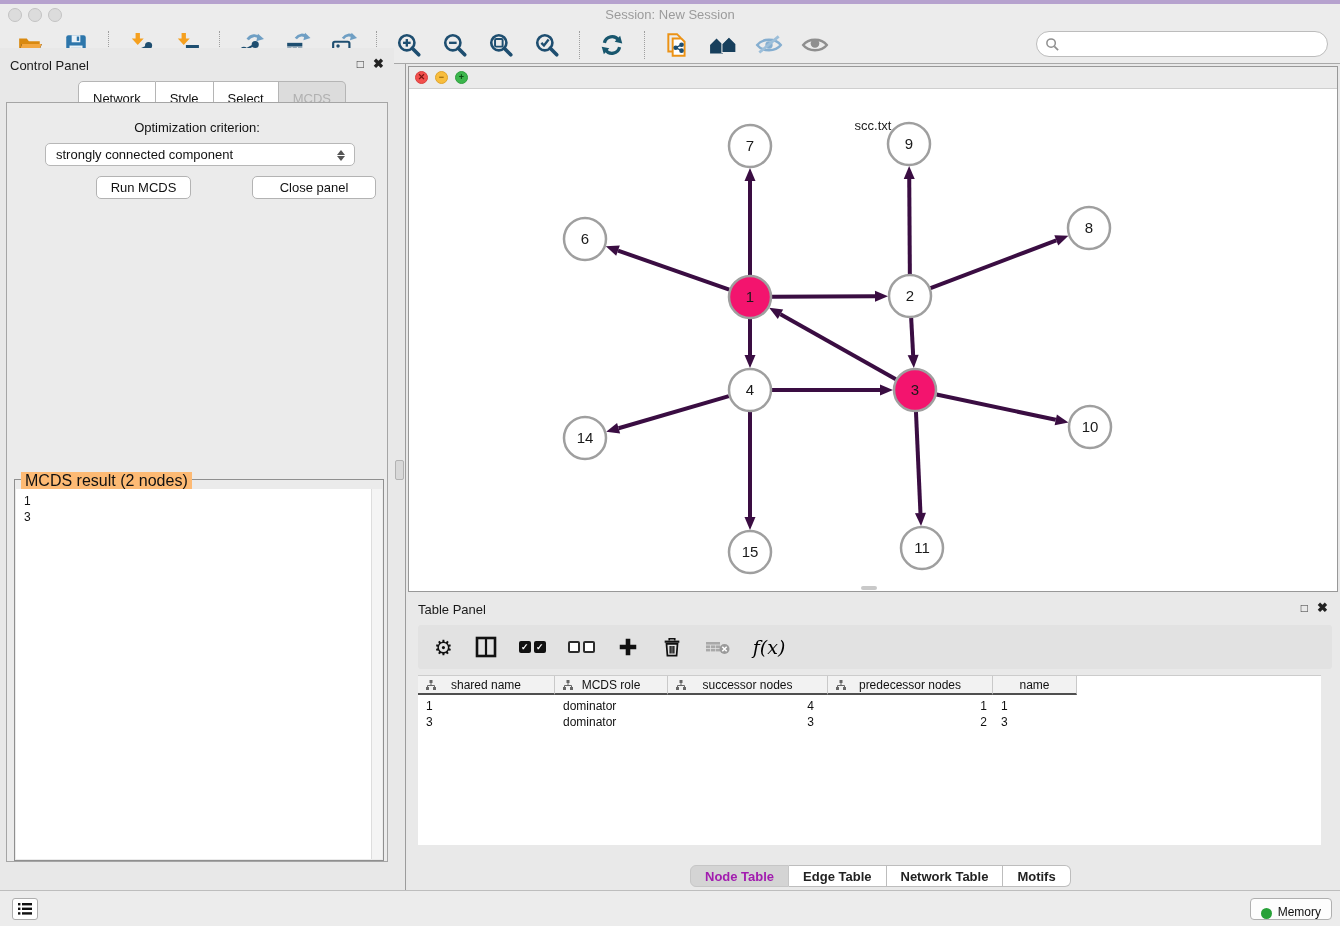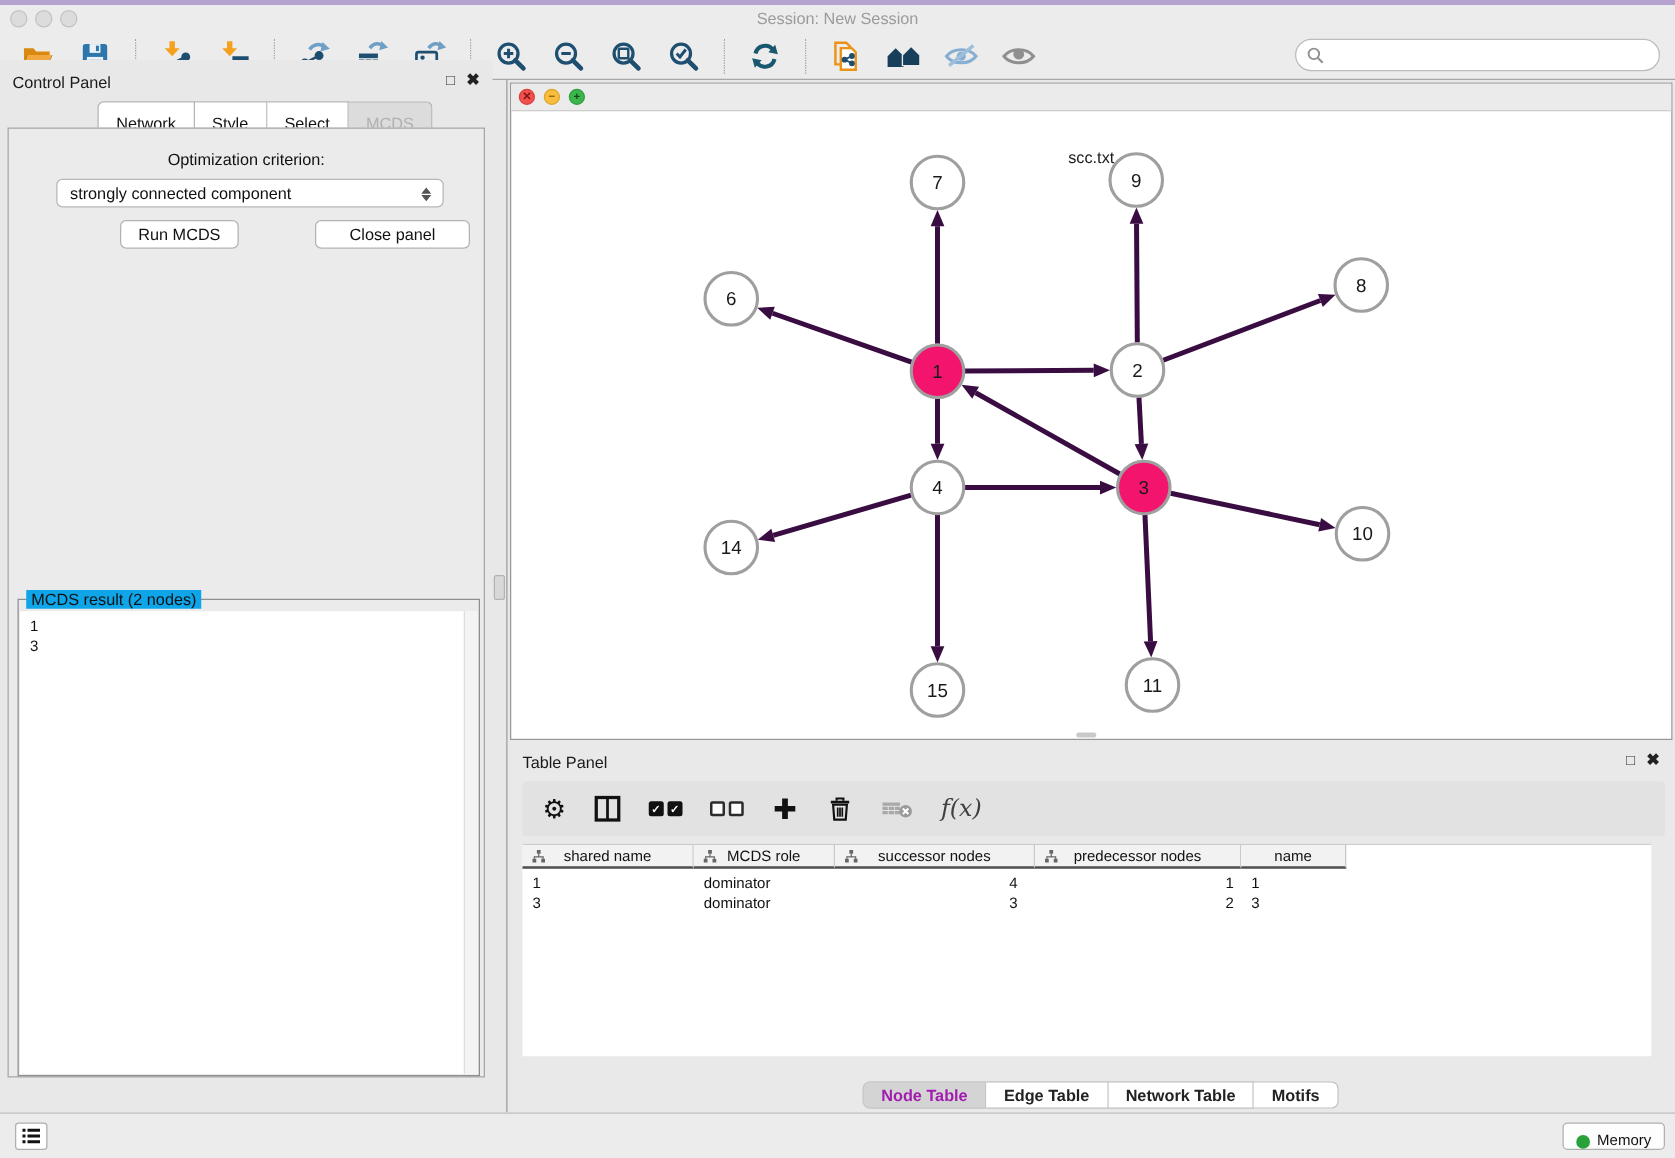--- a/index.html
+++ b/index.html
@@ -37,21 +37,21 @@
   #opt-select { position:absolute; left:38px; top:40px; width:310px; height:23px; background:#fff; border:1px solid #b7b7b7; border-radius:5px; display:flex; align-items:center; font-size:13px; padding-left:10px; color:#111; }
   .stepper { position:absolute; right:6px; top:2px; width:14px; height:18px; display:flex; flex-direction:column; align-items:center; justify-content:center; gap:1px; }
   .chev { width:0; height:0; border-left:4px solid transparent; border-right:4px solid transparent; }
   .chev.up { border-bottom:5px solid #555; }
   .chev.down { border-top:5px solid #555; }
   .cp-btn { position:absolute; top:73px; height:23px; background:#fff; border:1px solid #b3b3b3; border-radius:5px; font-size:13px; color:#111; display:flex; align-items:center; justify-content:center; }
   #run-btn { left:89px; width:95px; }
   #closep-btn { left:197px; width:124px;margin-left:48px; }
 
   #result-box { position:absolute; left:7px; top:376px; width:370px; height:382px; border:1px solid #8f8f8f; }
-  #result-legend { position:absolute; left:6px; top:-8px; background:#0ea5e9; padding:0 4px; font-size:13px; color:#111; }
+  #result-legend { position:absolute; left:6px; top:-8px; background:#fdba74; padding:0 4px; font-size:16px; color:#111; }
   #result-inner { position:absolute; left:1px; right:1px; top:9px; bottom:1px; background:#fff; }
   #result-scroll { position:absolute; right:0; top:0; bottom:0; width:11px; background:#f4f4f4; border-left:1px solid #ddd; }
   .result-line { font-size:12px; color:#111; padding-left:8px; line-height:16px; }
   #result-inner .result-line:first-of-type { padding-top:4px; }
 
   
   #v-divider { left:405px; top:64px; width:1px; height:826px; background:#9c9c9c; }
   #split-handle { left:395px; top:460px; width:9px; height:20px; background:#d8d8d8; border:1px solid #b2b2b2; border-radius:2px; }
 
   
@@ -67,21 +67,21 @@
 
   
   #table-panel { left:408px; top:594px; width:932px; height:296px; background:#e9e9e9; }
   #tp-toolbar { position:absolute; left:10px; right:8px; top:31px; height:44px; background:#e2e2e2; border-radius:3px; display:flex; align-items:center; padding-left:16px; gap:22px; }
   .tp-icon { display:flex; align-items:center; justify-content:center; }
   .gear-glyph { font-size:21px; color:#111; line-height:1; }
   .cb { width:12px; height:12px; border-radius:2px; display:inline-flex; align-items:center; justify-content:center; }
   .cb.checked { background:#111; color:#fff; font-size:9px; font-weight:bold; }
   .cb.empty { background:#fff; border:2px solid #2c2c2c; }
   .cb + .cb { margin-left:3px; }
-  .fx-glyph { font-family:"DejaVu Serif", serif; font-style:italic; font-size:19px; color:#404040; }
+  .fx-glyph { font-family:"DejaVu Serif", serif; font-style:italic; font-size:19px; color:#000000; }
 
   #tp-table { position:absolute; left:10px; right:19px; top:81px; height:170px; background:#fff; border-top:1px solid #cccccc; }
   #tp-head { position:absolute; left:0; top:0; height:19px; display:flex; }
   .th { position:relative; height:19px; background:#f2f2f2; border-right:1px solid #c9c9c9; border-bottom:2px solid #4f4f4f; display:flex; align-items:center; justify-content:center; font-size:12px; color:#111; }
   .th .type-ico { position:absolute; left:7px; top:3px; }
   .tr { position:absolute; left:0; display:flex; height:16px; }
   .td { font-size:12px; color:#111; line-height:16px; }
   .td.al { text-align:left; padding-left:8px; }
   .td.ar { text-align:right; padding-right:14px; }
   .td.ar2 { text-align:right; padding-right:6px; }

